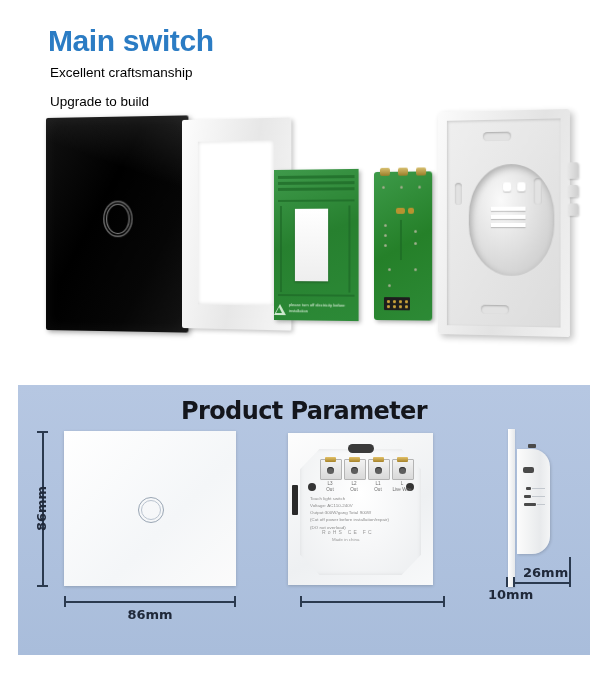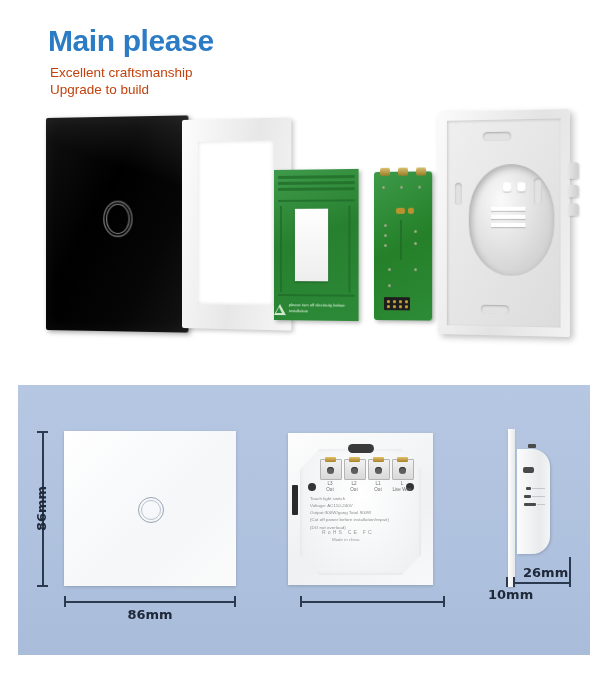--- a/index.html
+++ b/index.html
@@ -4,23 +4,23 @@
 <style>
   html,body{margin:0;padding:0;background:#fff;}
   body{width:608px;height:700px;overflow:hidden;
        font-family:"Liberation Sans","DejaVu Sans",sans-serif;}
   .page{position:relative;width:608px;height:700px;background:#fff;}
 
   
   .top-section{position:relative;width:608px;height:360px;background:#fff;}
   .headline{position:absolute;left:48px;top:26px;font-size:30px;font-weight:bold;
             color:#2b7cc4;letter-spacing:-0.4px;line-height:1;}
-  .subline{position:absolute;left:50px;font-size:13.5px;color:#c2410c;line-height:1.28;}
+  .subline{position:absolute;left:50px;font-size:13.5px;color:#000000;line-height:1.28;}
   .sub1{top:64px;}
-  .sub2{top:81px;}
+  .sub2{top:93px;}
 
   .explode{position:absolute;left:0;top:104px;width:608px;height:240px;}
 
   
   .glass-black{position:absolute;left:46px;top:14px;width:140px;height:212px;
     background:linear-gradient(118deg,#111 0%,#000 40%,#060606 72%,#141414 100%);
     border-radius:2px;
     box-shadow:2px 2px 5px rgba(0,0,0,.35), inset 0 0 16px rgba(255,255,255,.05);
     transform:perspective(700px) rotateY(-7deg);transform-origin:left center;}
   .glass-black::after{content:"";position:absolute;left:0;top:0;right:0;bottom:0;
@@ -152,21 +152,21 @@
 
   .white-gap{position:absolute;left:0;top:655px;width:608px;height:45px;background:#fff;}
 </style>
 </head>
 <body>
 
 <div class="page">
 
   <div class="top-section">
 
-    <div class="headline">Main please</div>
+    <div class="headline">Main switch</div>
     <div class="subline sub1">Excellent craftsmanship</div>
     <div class="subline sub2">Upgrade to build</div>
 
     <div class="explode">
 
       <div class="glass-black">
         <div class="ring-b"></div>
       </div>
 
       <div class="frame-white">
@@ -233,20 +233,21 @@
         <div class="side-rib" style="top:52px;width:10px;height:16px;"></div>
         <div class="side-rib" style="top:74px;width:10px;height:12px;"></div>
         <div class="side-rib" style="top:92px;width:10px;height:12px;"></div>
       </div>
 
     </div>
   </div>
 
   <div class="param-section">
 
+    <div class="param-title">Product Parameter</div>
 
     <div class="p-front">
       <div class="ring-w"></div>
     </div>
 
     <div class="dim-line" style="left:24px;top:46px;width:1.5px;height:155px;"></div>
     <div class="dim-cap" style="left:19px;top:46px;width:11px;height:1.5px;"></div>
     <div class="dim-cap" style="left:19px;top:200px;width:11px;height:1.5px;"></div>
     <div class="dim-text dim-v" style="left:-7px;top:116px;width:60px;text-align:center;">86mm</div>
 

